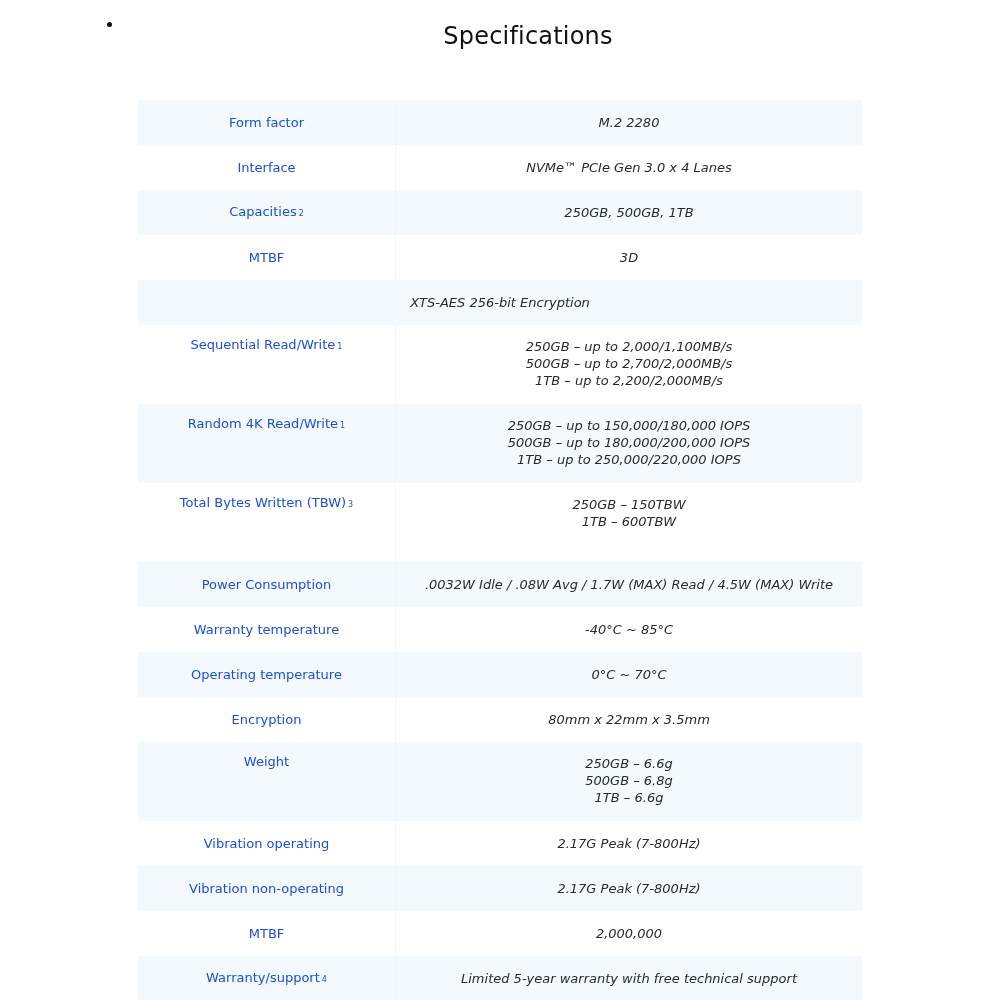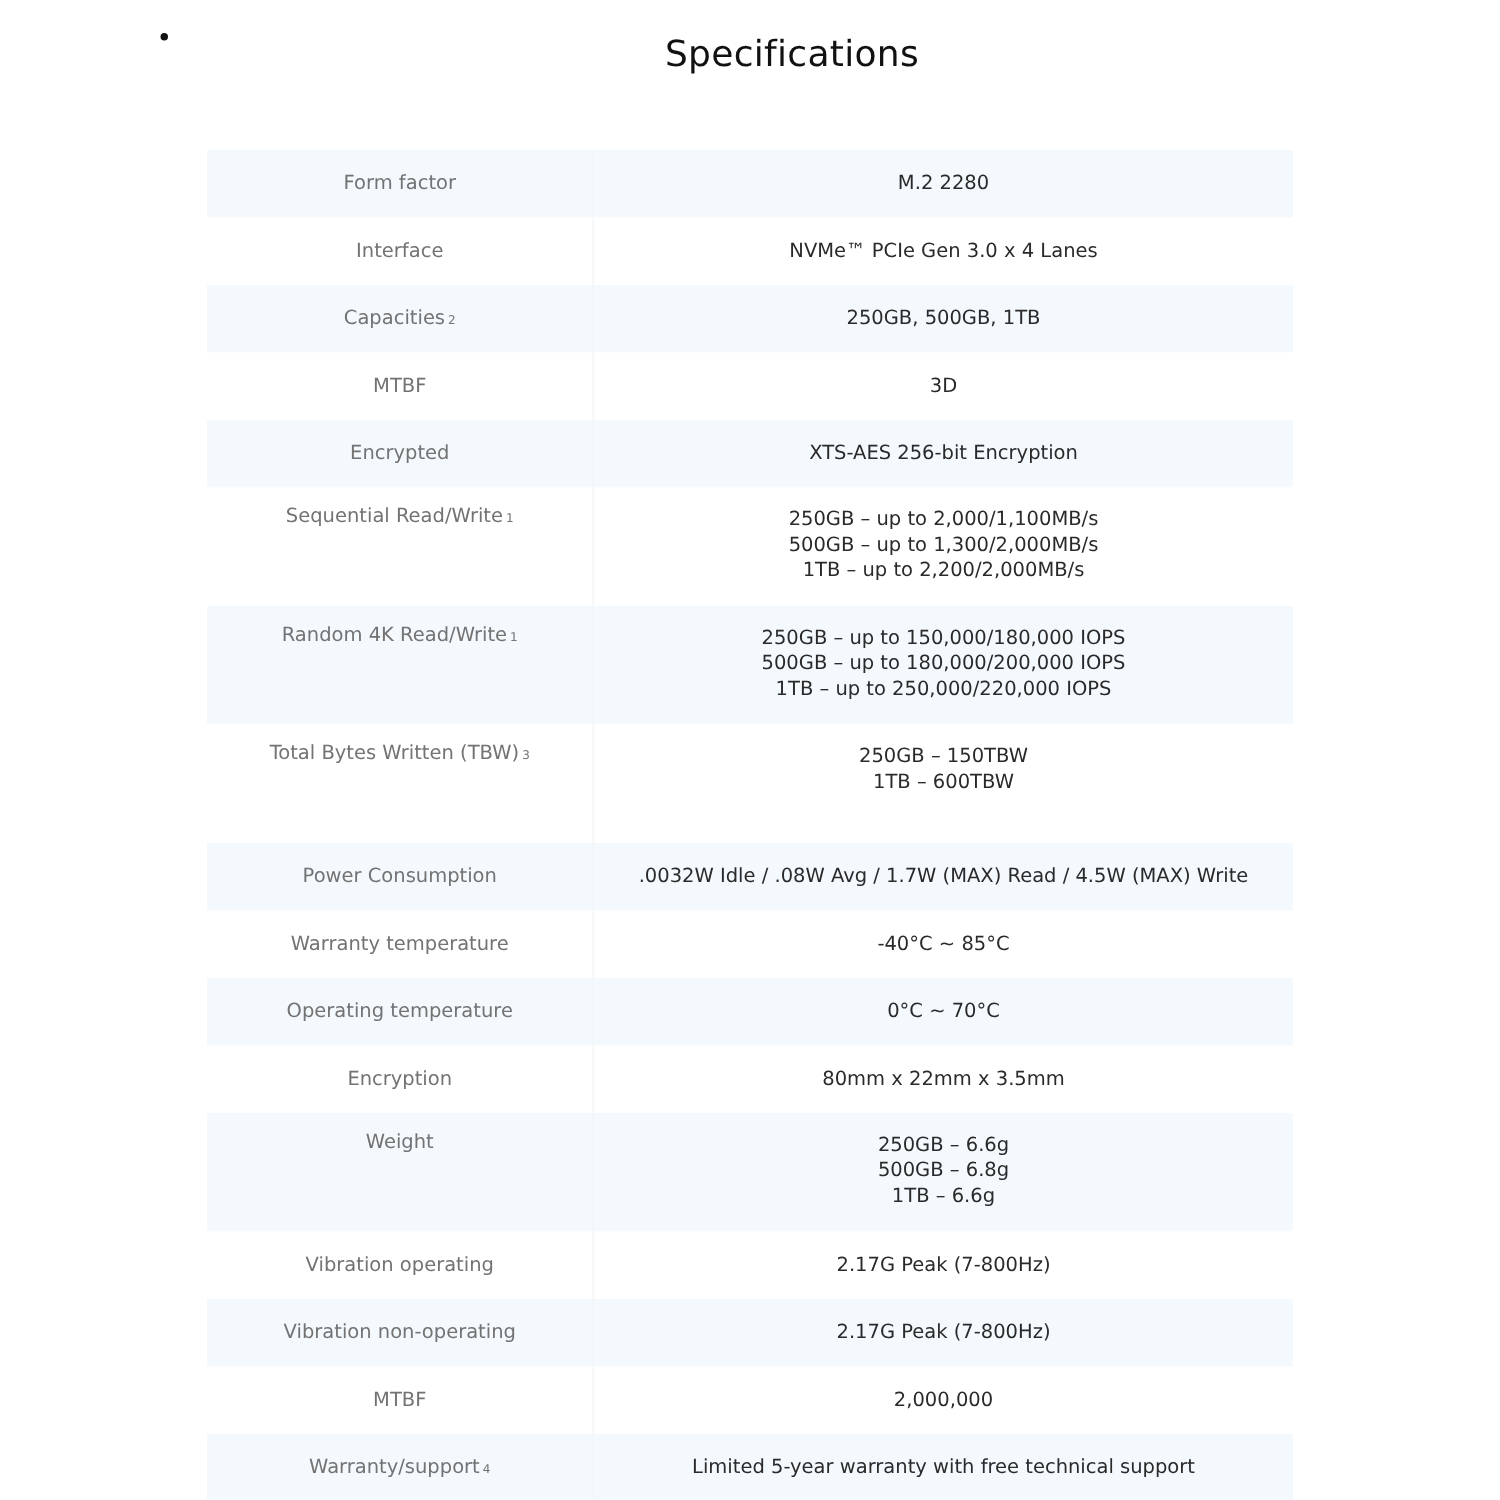--- a/index.html
+++ b/index.html
@@ -46,21 +46,21 @@
     .row {
       display: flex;
       width: 724px;
     }
     .row.shaded { background: #f3f9fc; }
     .row.plain { background: #ffffff; }
     .cell-label {
       width: 258px;
       text-align: center;
       font-size: 13px;
-      color: #737373;
+      color: #1d4ed8;
       box-sizing: border-box;
       padding-top: 0;
       border-right: 1px solid #f3f6f8;
     }
     .cell-value {
       flex: 1;
       text-align: center;
       font-size: 13px;
       color: #2a2a2a;
       line-height: 17px;
@@ -69,21 +69,21 @@
     .row.single .cell-label,
     .row.single .cell-value { line-height: 45px; }
     .row.multi { height: 79px; }
     .row.multi .cell-label { padding-top: 11px; line-height: 17px; }
     .row.multi .cell-value { padding-top: 13px; }
     .sup {
       font-size: 8px;
       vertical-align: baseline;
       margin-left: 2px;
     }
-    .value-line { display: block; }
+    .value-line { display: block; font-style: italic; }
   </style>
 </head>
 <body>
 
 <div class="bullet"></div>
 <h1 class="title">Specifications</h1>
 
 <div class="spec-table" id="spec-table">
     <div class="row shaded single">
       <div class="cell-label"><span>Form factor</span></div>
@@ -103,30 +103,29 @@
         <span class="value-line">250GB, 500GB, 1TB</span>
       </div>
     </div>
     <div class="row plain single">
       <div class="cell-label"><span>MTBF</span></div>
       <div class="cell-value">
         <span class="value-line">3D</span>
       </div>
     </div>
     <div class="row shaded single">
-      <div class="cell-label"><span>Encrypted</span></div>
       <div class="cell-value">
         <span class="value-line">XTS-AES 256-bit Encryption</span>
       </div>
     </div>
     <div class="row plain multi">
       <div class="cell-label"><span>Sequential Read/Write</span><span class="sup">1</span></div>
       <div class="cell-value">
         <span class="value-line">250GB – up to 2,000/1,100MB/s</span>
-        <span class="value-line">500GB – up to 1,300/2,000MB/s</span>
+        <span class="value-line">500GB – up to 2,700/2,000MB/s</span>
         <span class="value-line">1TB – up to 2,200/2,000MB/s</span>
       </div>
     </div>
     <div class="row shaded multi">
       <div class="cell-label"><span>Random 4K Read/Write</span><span class="sup">1</span></div>
       <div class="cell-value">
         <span class="value-line">250GB – up to 150,000/180,000 IOPS</span>
         <span class="value-line">500GB – up to 180,000/200,000 IOPS</span>
         <span class="value-line">1TB – up to 250,000/220,000 IOPS</span>
       </div>

